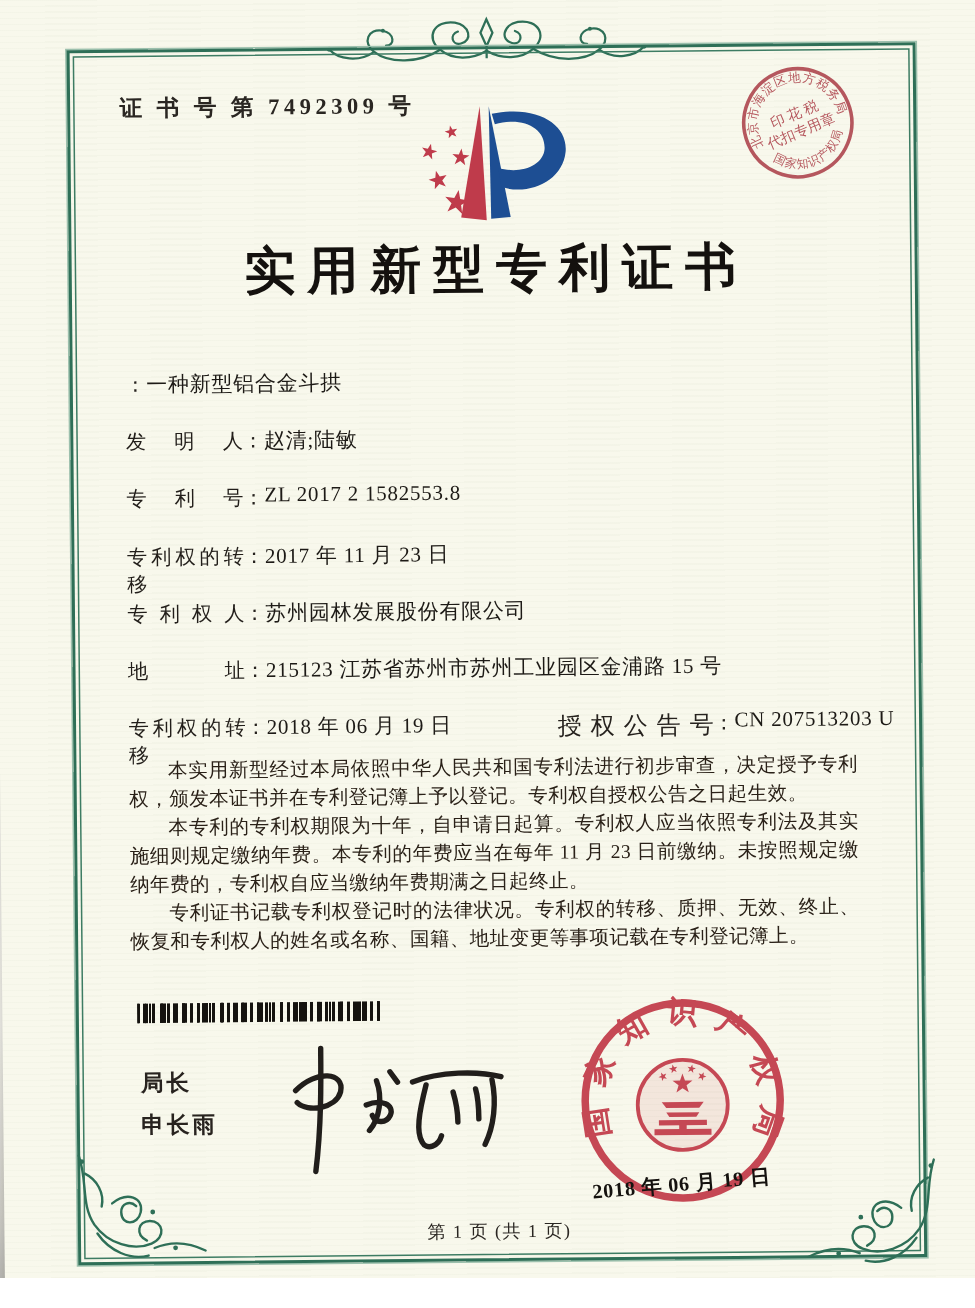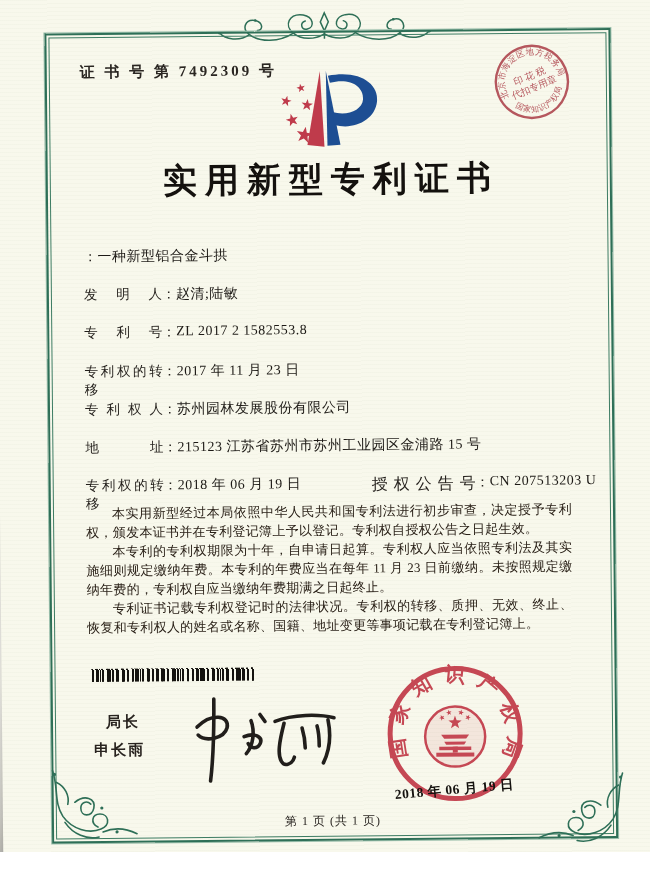--- a/index.html
+++ b/index.html
@@ -25,21 +25,21 @@
   .grow{position:absolute;left:372px;display:flex;font-size:14px;}
   .glabel{display:inline-block;width:104px;text-align:justify;text-align-last:justify;font-size:16px;}
   .paras{position:absolute;left:86px;top:512px;width:486px;}
   .paras p{margin:0;text-indent:2em;text-align:justify;font-size:13px;line-height:19px;letter-spacing:.3px;color:#2a2118;}
   .barcode{position:absolute;left:90px;top:677px;width:164px;height:13px;
     background:
       repeating-linear-gradient(90deg,#15130f 0 2px,transparent 2px 5px),
       repeating-linear-gradient(90deg,#15130f 0 1px,transparent 1px 8px),
       repeating-linear-gradient(90deg,transparent 0 4px,#15130f 4px 6px,transparent 6px 13px);}
   .director-title{position:absolute;left:92px;top:721px;font-family:"Liberation Sans","DejaVu Sans",sans-serif;
-    font-size:15px;letter-spacing:2px;font-weight:bold;color:#28231f;margin-left:12px;}
+    font-size:15px;letter-spacing:2px;font-weight:bold;color:#28231f;}
   .director-name{position:absolute;left:92px;top:749px;font-family:Liberation Mono, monospace;
     font-size:15px;letter-spacing:2px;font-weight:bold;color:#28231f;}
   .signature{position:absolute;left:165px;top:700px;}
   .seal{position:absolute;left:380px;top:672px;}
   .seal-date{position:absolute;left:392px;top:791px;width:150px;font-size:13.5px;font-weight:bold;
     letter-spacing:.5px;color:#15120f;transform:rotate(-4.5deg);}
   .stamp{position:absolute;left:492px;top:50px;opacity:.92;}
   .footer{position:absolute;left:49px;top:823px;width:562px;text-align:center;font-size:12px;letter-spacing:1px;color:#2a2622;}
   .orn-top{position:absolute;left:212px;top:16px;}
   .orn-bl{position:absolute;left:42px;top:750px;}

